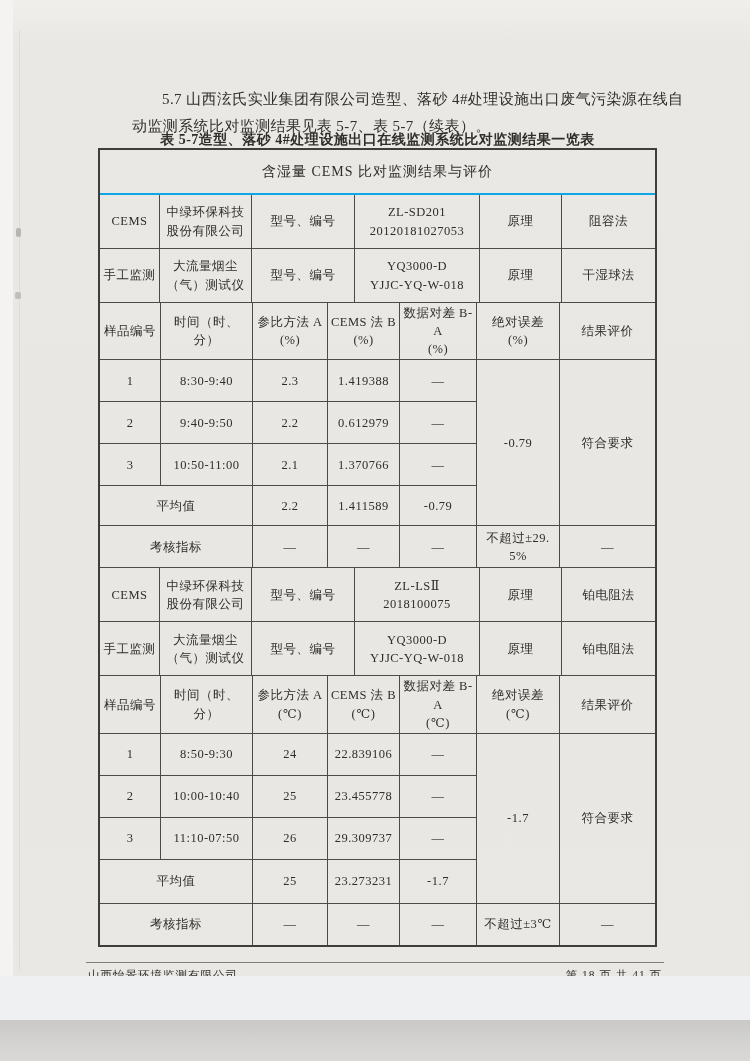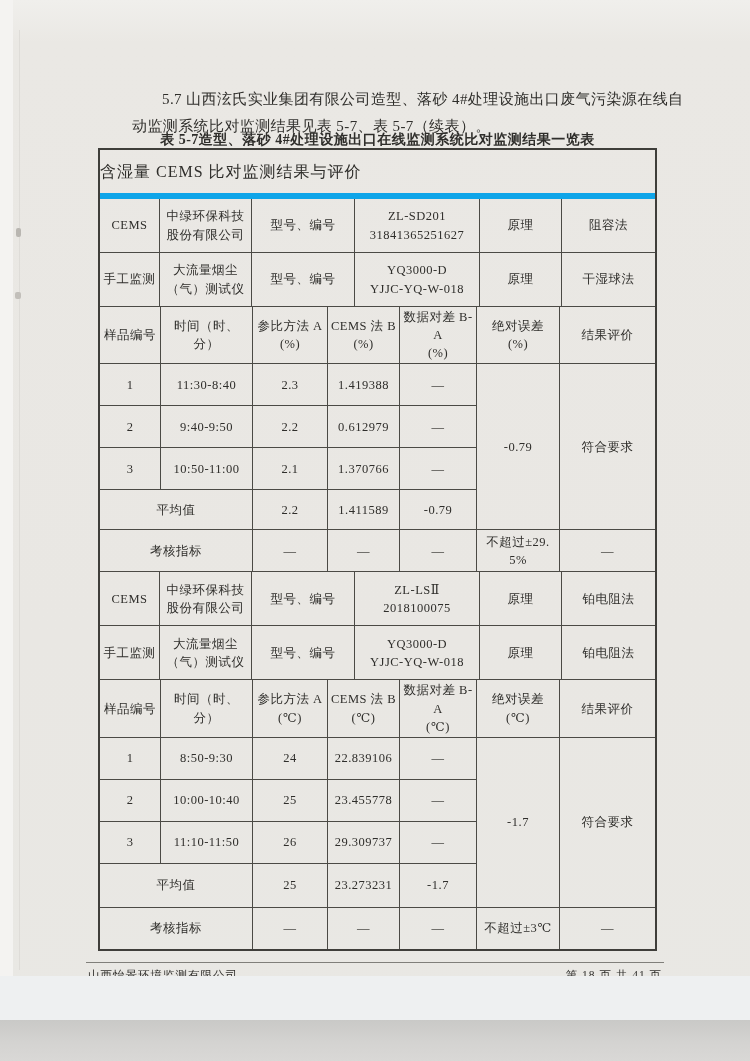--- a/index.html
+++ b/index.html
@@ -20,22 +20,22 @@
   .intro{position:absolute;left:116px;top:86px;width:560px;font-size:15px;line-height:27px;
     letter-spacing:0.4px;white-space:nowrap;margin-left:16px;}
   .intro .l1{padding-left:30px;}
 
   .caption{position:absolute;left:98px;top:131px;width:559px;text-align:center;
     font-weight:bold;font-size:14px;letter-spacing:0.5px;white-space:nowrap;}
   .caption .cap-title{}
 
   .tbl-wrap{position:absolute;left:98px;top:148px;width:559px;
     border:2px solid #3f3e3a;box-sizing:border-box;background:transparent;}
-  .sec-title{height:43px;line-height:43px;font-size:16px;
-    letter-spacing:1px;border-bottom:6px solid #0ea5e9;}
+  .sec-title{height:43px;line-height:43px;text-align:center;font-size:14px;
+    letter-spacing:1px;border-bottom:2px solid #0ea5e9;}
   .sec2 .sec-title{height:48px;line-height:48px;}
   table{border-collapse:separate;border-spacing:0;width:100%;table-layout:fixed;}
   td{border-right:1px solid #4b4a45;border-bottom:1px solid #4b4a45;
      text-align:center;vertical-align:middle;padding:1px 2px;
      font-size:12.5px;line-height:1.45;letter-spacing:0.5px;word-break:break-all;}
   td.noR{border-right:none;}
   td.noB{border-bottom:none;}
   .info td{height:51px;}
   tr.hdr td{height:45px;}
   tr.smp td{height:39px;}
@@ -80,21 +80,21 @@
           <col style="width:82px">
           <col>
         </colgroup>
       <tbody>
           <tr>
         <td>CEMS</td>
         <td>中绿环保科技股份有限公司</td>
         <td>型号、编号</td>
         <td>
           <div>ZL-SD201</div>
-          <div>31841365251627</div>
+          <div>20120181027053</div>
         </td>
         <td>原理</td>
         <td class="noR">阻容法</td>
       </tr>
       <tr>
         <td>手工监测</td>
         <td>大流量烟尘（气）测试仪</td>
         <td>型号、编号</td>
         <td>
           <div>YQ3000-D</div>
@@ -133,21 +133,21 @@
           <div>(%)</div>
         </td>
         <td>
           <div>绝对误差</div>
           <div>(%)</div>
         </td>
         <td class="noR">结果评价</td>
       </tr>
       <tr class="smp">
         <td class="num">1</td>
-        <td class="num">11:30-8:40</td>
+        <td class="num">8:30-9:40</td>
         <td class="num">2.3</td>
         <td class="num">1.419388</td>
         <td>—</td>
         <td class="num" rowspan="4">-0.79</td>
         <td class="noR" rowspan="4">符合要求</td>
       </tr>
       <tr class="smp">
         <td class="num">2</td>
         <td class="num">9:40-9:50</td>
         <td class="num">2.2</td>
@@ -259,21 +259,21 @@
       </tr>
       <tr class="smp">
         <td class="num">2</td>
         <td class="num">10:00-10:40</td>
         <td class="num">25</td>
         <td class="num">23.455778</td>
         <td>—</td>
       </tr>
       <tr class="smp">
         <td class="num">3</td>
-        <td class="num">11:10-11:50</td>
+        <td class="num">11:10-07:50</td>
         <td class="num">26</td>
         <td class="num">29.309737</td>
         <td>—</td>
       </tr>
       <tr class="avg">
         <td colspan="2">平均值</td>
         <td class="num">25</td>
         <td class="num">23.273231</td>
         <td class="num">-1.7</td>
       </tr>

